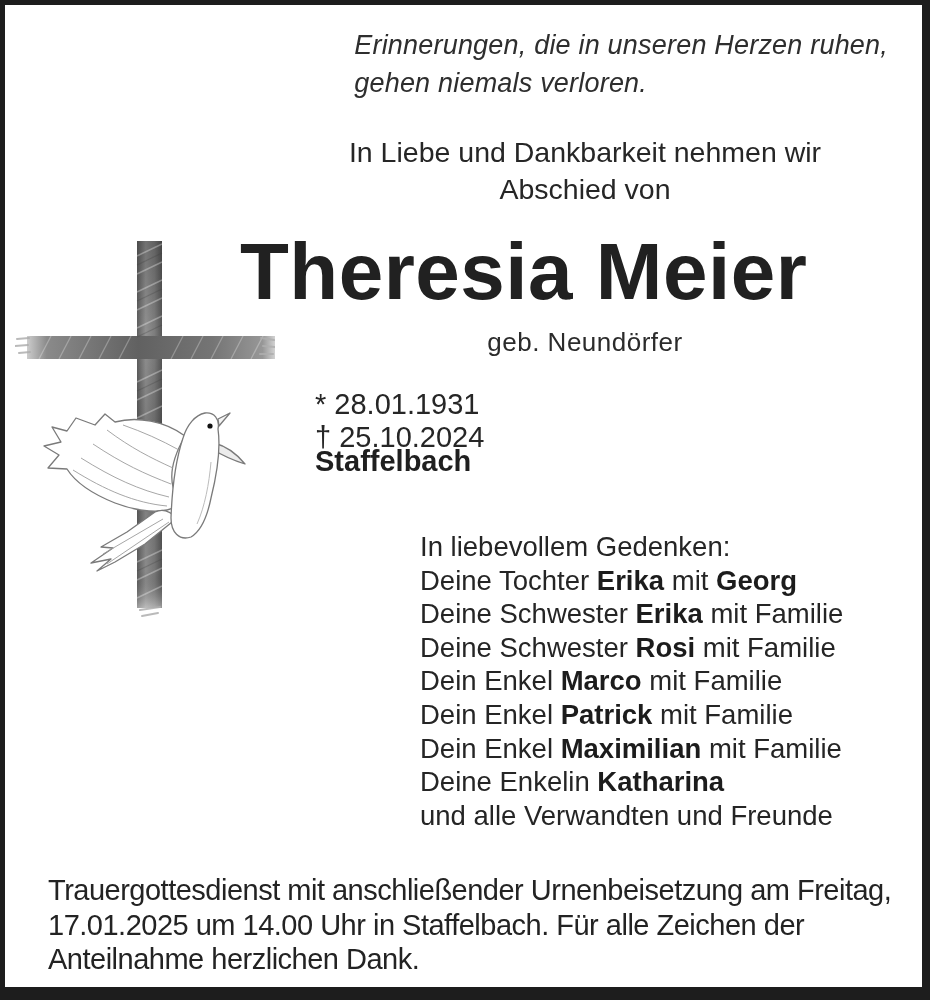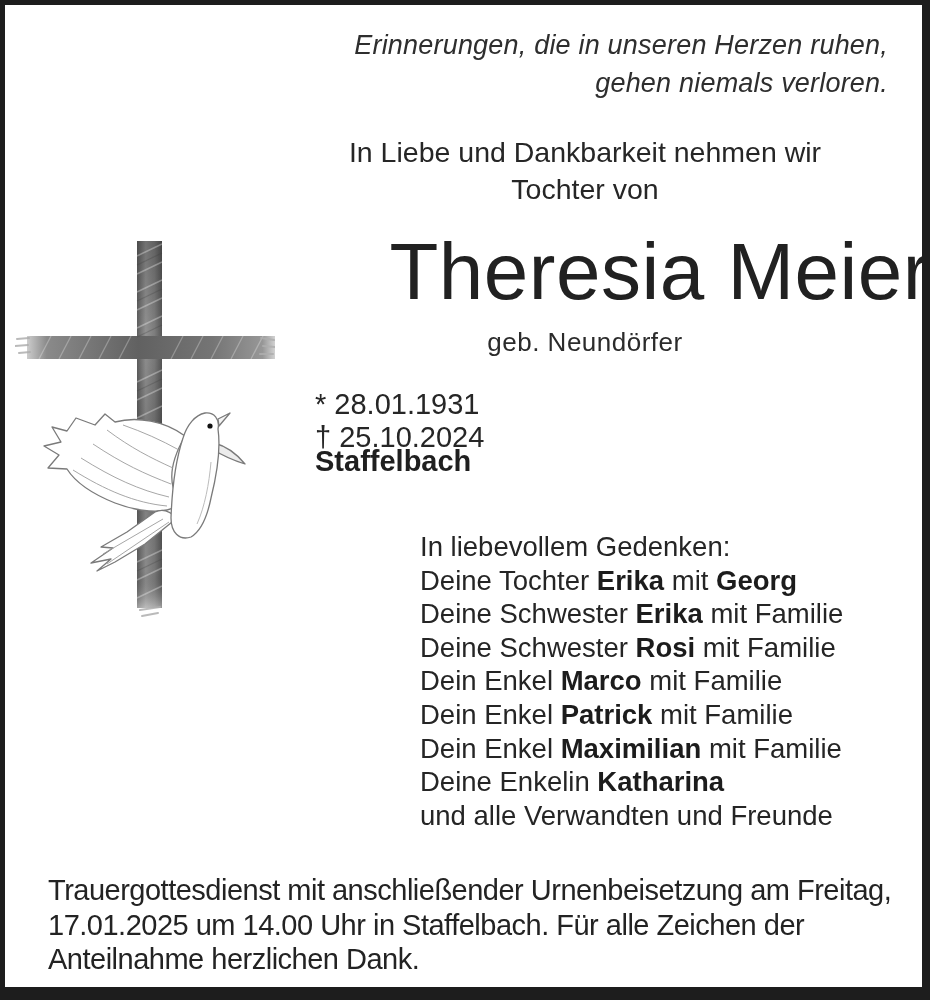--- a/index.html
+++ b/index.html
@@ -18,21 +18,20 @@
     border: 5px solid #1d1d1d;
     border-right-width: 8px;
     border-bottom-width: 13px;
     pointer-events: none;
     z-index: 5;
   }
   .quote {
     position: absolute;
     top: 26px;
     right: 42px;
-    text-align: right;
     font-style: italic;
     font-size: 27px;
     line-height: 38px;
     color: #2e2e2e;
     letter-spacing: 0.2px;
   }
   .artwork {
     position: absolute;
     left: 15px;
     top: 222px;
@@ -47,23 +46,23 @@
     text-align: center;
     font-size: 28.5px;
     line-height: 37px;
   }
   .name {
     position: absolute;
     top: 226px;
     left: 240px;
     width: 690px;
     margin: 0;
-    text-align: right;
+    text-align: left;
     font-size: 80px;
-    font-weight: 400;
+    font-weight: 700;
     line-height: 1.15;
     letter-spacing: 0.5px;
     color: #212121;
     white-space: nowrap;
   }
   .maiden {
     position: absolute;
     top: 327px;
     left: 240px;
     width: 690px;
@@ -240,21 +239,21 @@
       <path d="M196 240 C 194 262, 190 284, 182 302" fill="none" stroke="#bcbcbc" stroke-width="1"></path>
 
       <path d="M203 197 L 215 191 L 204 204 Z" fill="#f4f4f4"></path>
 
       <circle cx="195" cy="204" r="2.6" fill="#111111" stroke="none"></circle>
     </g>
   </svg>
 
   <div class="intro">
     <div>In Liebe und Dankbarkeit nehmen wir</div>
-    <div>Tochter von</div>
+    <div>Abschied von</div>
   </div>
 
   <h1 class="name">Theresia Meier</h1>
 
   <div class="maiden">geb. Neundörfer</div>
 
   <div class="dates">
     <span>* 28.01.1931</span>
     <span>† 25.10.2024</span>
   </div>

